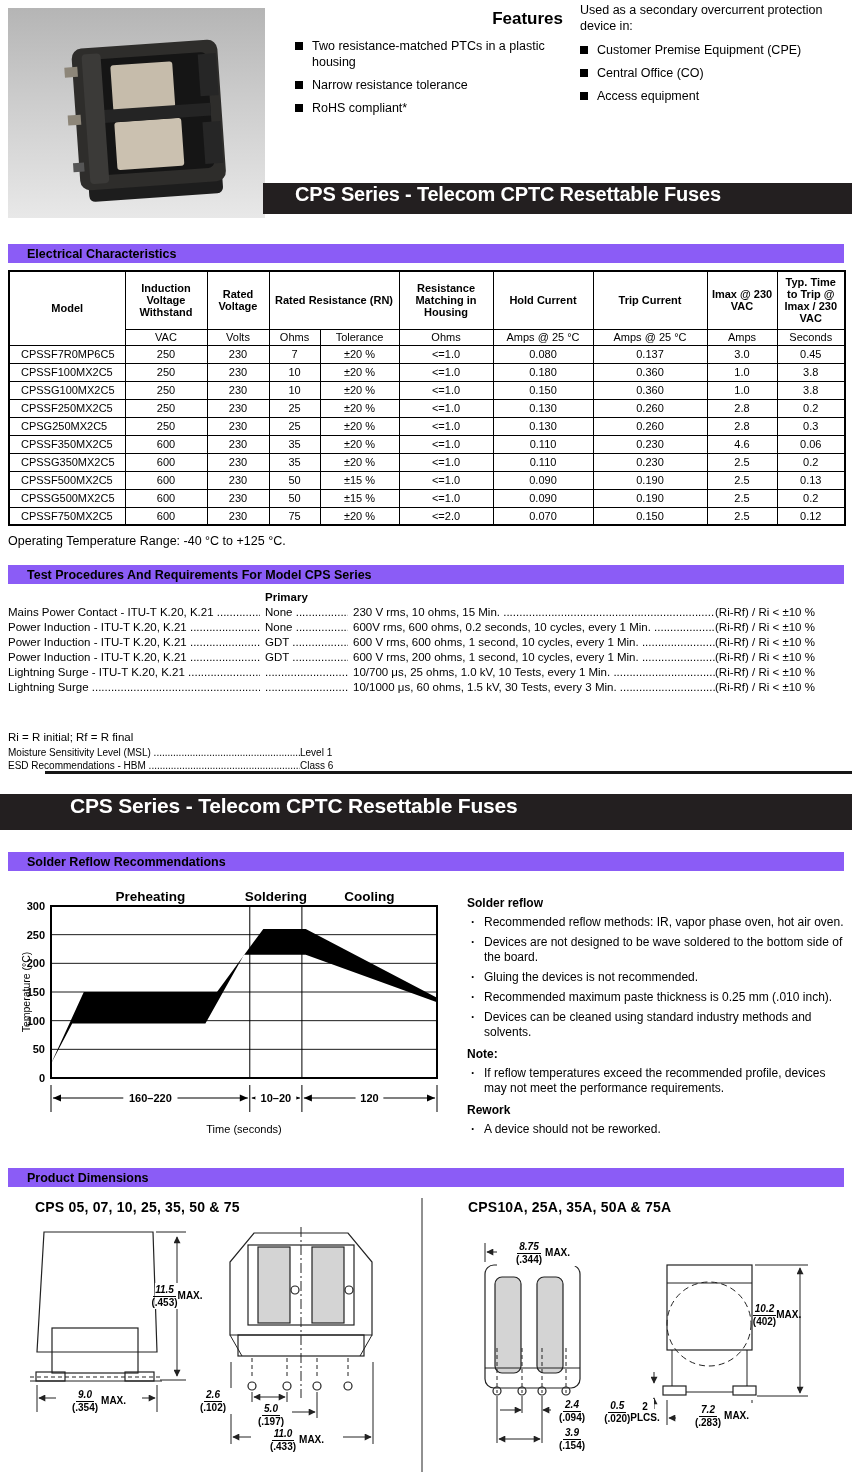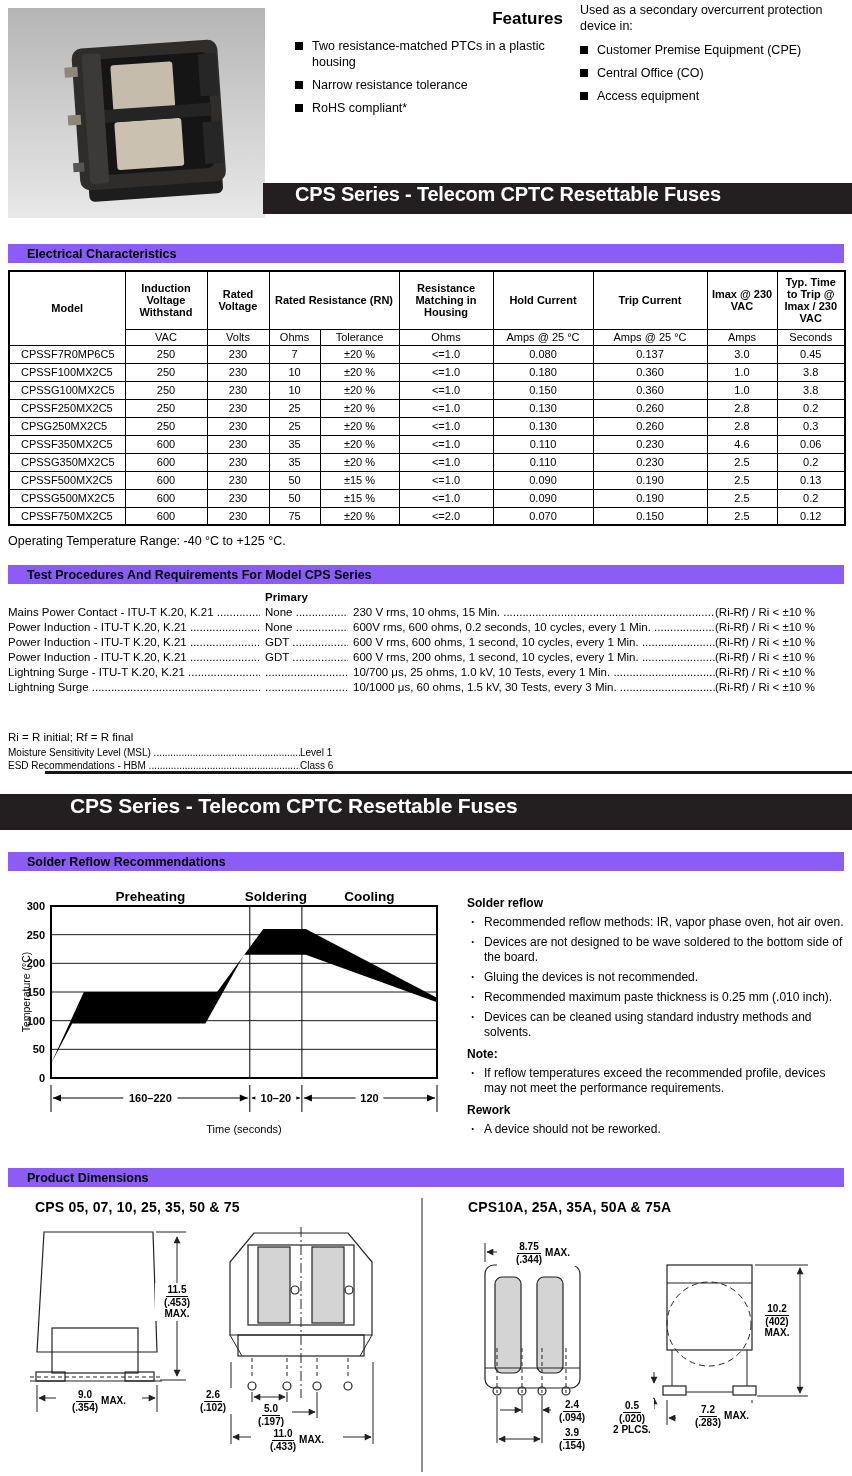--- a/index.html
+++ b/index.html
@@ -63,23 +63,23 @@
   .dimsvg path, .dimsvg line, .dimsvg rect, .dimsvg circle { stroke: #222; stroke-width: 1.2; fill: none; }
   .dimsvg .thin { stroke-width: 1; }
   .dimsvg .fillgray { fill: #d4d4d4; }
   .dimsvg .fillwhite { fill: #fff; }
   .dimsvg .dash { stroke-dasharray: 4 3; }
   .dimsvg .dashdot { stroke-dasharray: 10 3 2 3; }
   .dimsvg .dashc { stroke-dasharray: 6 4; }
   .dimsvg marker path { fill: #222; stroke: none; }
   .dim { position: absolute; display: flex; align-items: center; justify-content: center;
          font-size: 10px; font-weight: bold; background: #fff; line-height: 1.15; text-align: center; padding: 1px 0; }
-  .dim.col { flex-direction: column; }
+  .dim.col { flex-direction: row; }
   .frac { display: inline-flex; flex-direction: column; align-items: center; }
-  .num { display: block; border-bottom: 1px solid #000; padding: 0 2px; }
+  .num { display: block; border-bottom: 1px solid #000; padding: 0 2px; font-style: italic; }
   .suf { margin-left: 3px; }
   .dim.col .suf { margin-left: 0; }
 </style>
 </head>
 <body>
 
 <div class="page">
 
   <div class="photo">
     <svg width="257" height="210" viewBox="0 0 257 210">

